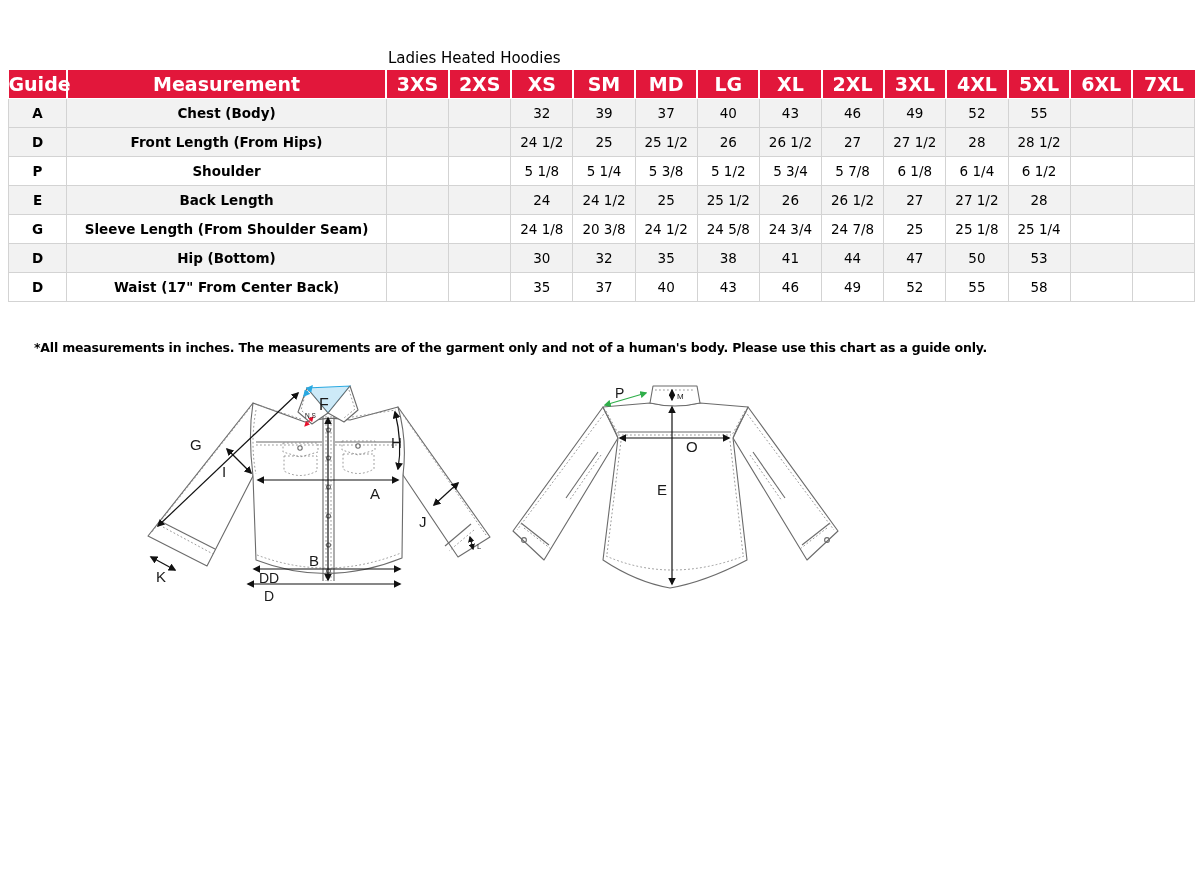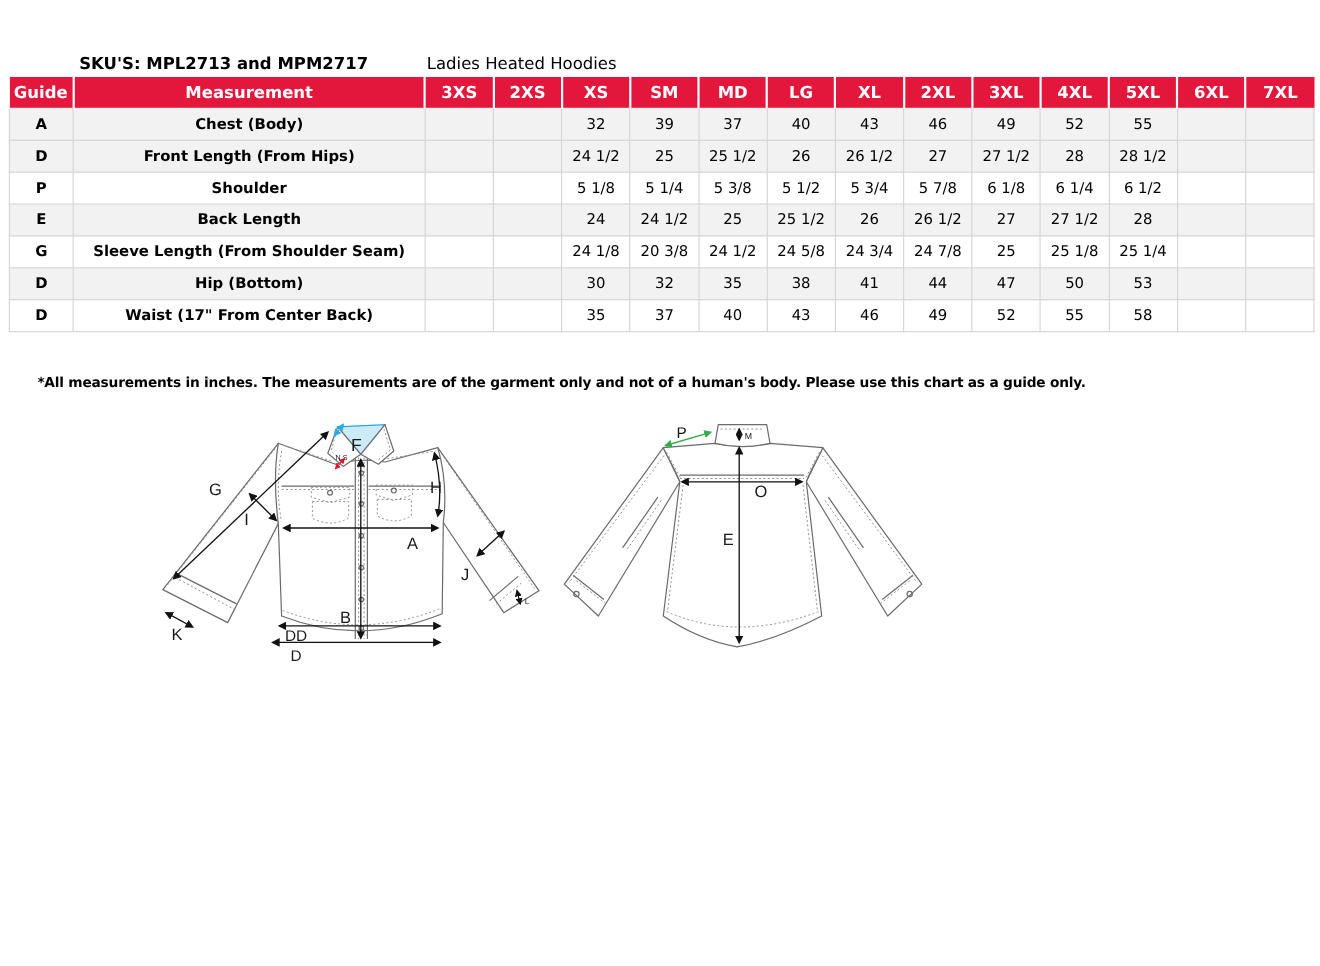--- a/index.html
+++ b/index.html
@@ -10,21 +10,21 @@
   }
   .titlebar{position:absolute;top:49px;left:0;width:1200px;height:20px;}
   .sku-title{position:absolute;left:72px;top:0;font-size:15px;font-weight:bold;white-space:nowrap;}
   .product-title{position:absolute;left:388px;top:0;font-size:15px;font-weight:normal;white-space:nowrap;}
 
   table.size-chart{
     position:absolute;left:8px;top:70px;width:1187px;
     border-collapse:collapse;table-layout:fixed;
   }
   .size-chart th{
-    background:#e2173b;color:#fff;font-size:15px;font-weight:bold;
+    background:#e2173b;color:#fff;font-size:19px;font-weight:bold;
     height:28px;padding:0;text-align:center;vertical-align:middle;
     border-right:2px solid #fff;border-bottom:1px solid #fff;
   }
   .size-chart th:last-child{border-right:none;}
   .size-chart td{
     height:28px;padding:0;text-align:center;vertical-align:middle;
     border:1px solid #d3d3d3;font-size:13.5px;background:#fff;
   }
   .size-chart tr.alt td{background:#f2f2f2;}
   .size-chart td.guide, .size-chart td.meas{font-weight:bold;}
@@ -40,21 +40,20 @@
   svg.diagram text{font-family:"Liberation Sans","DejaVu Sans",sans-serif;fill:#1a1a1a;}
   .garment{fill:#ffffff;stroke:#6b6b6b;stroke-width:1.1;stroke-linejoin:round;}
   .gline{fill:none;stroke:#6b6b6b;stroke-width:1.1;}
   .stitch{fill:none;stroke:#8f8f8f;stroke-width:0.9;stroke-dasharray:1.8 2.2;}
   .arrow{fill:none;stroke:#111;stroke-width:1.2;}
 </style>
 </head>
 <body>
 
 <div class="titlebar">
-  <div class="sku-title">SKU'S: MPL2713 and MPM2717</div>
   <div class="product-title">Ladies Heated Hoodies</div>
 </div>
 
 <table class="size-chart">
   <colgroup>
       <col class="c-guide">
       <col class="c-meas">
       <col class="c-size">
       <col class="c-size">
       <col class="c-size">

